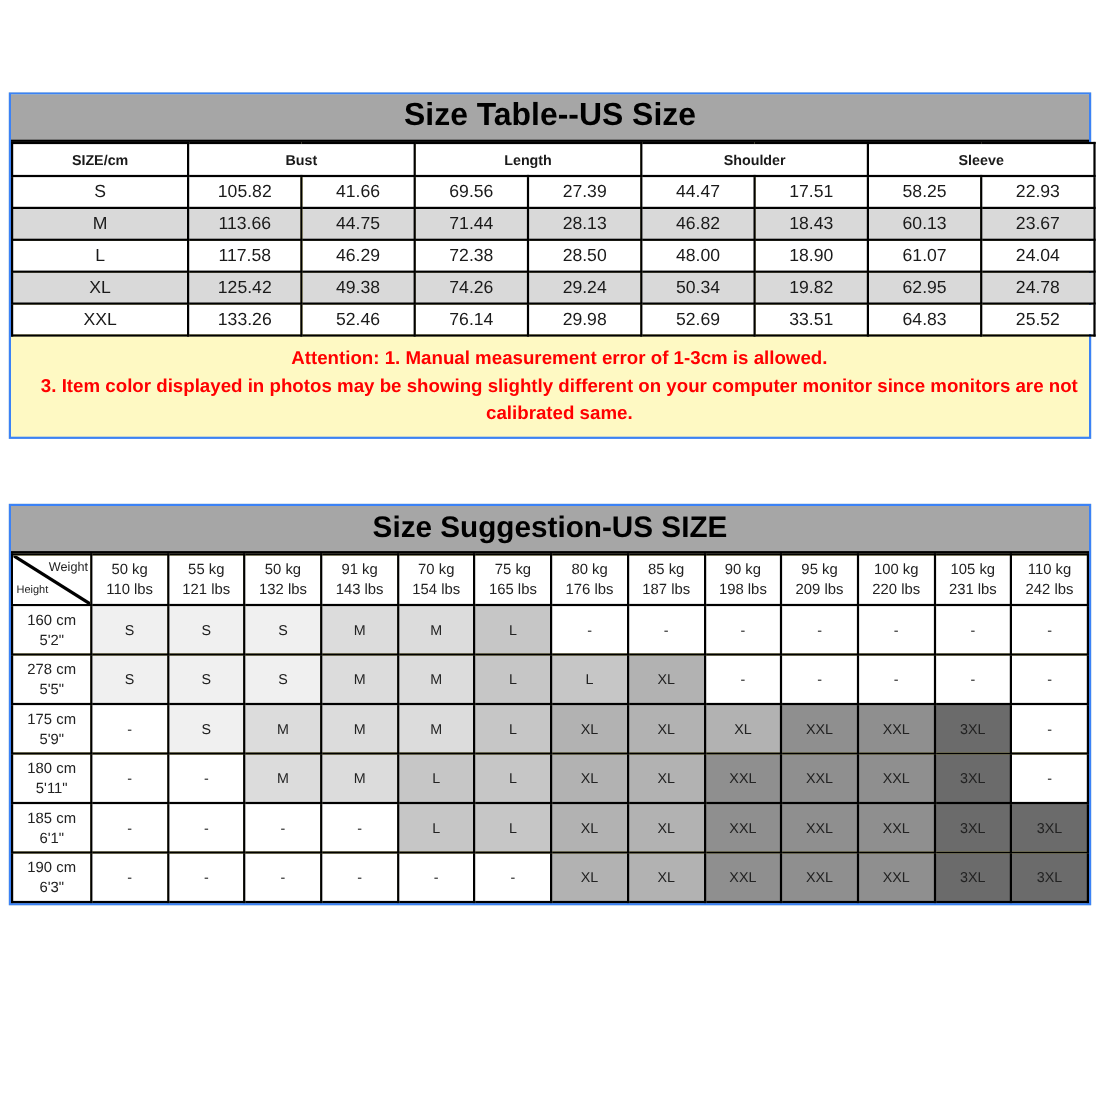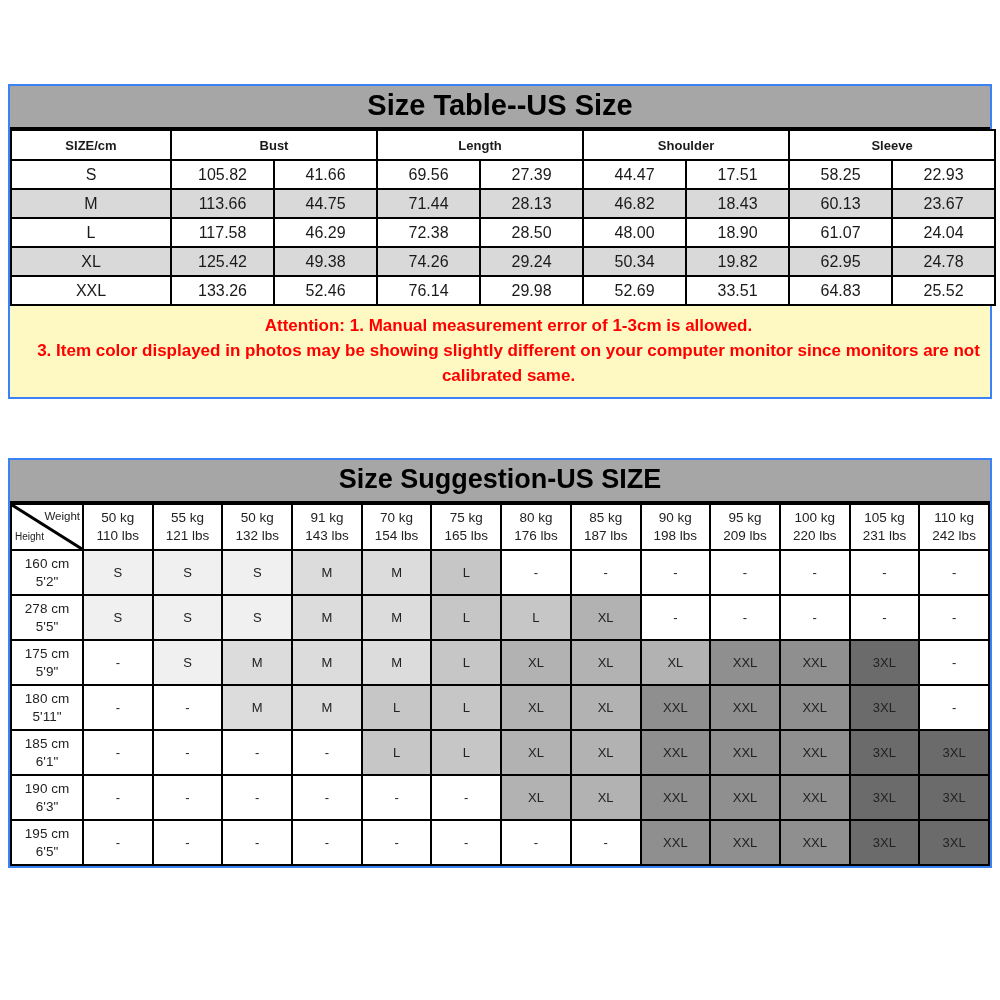--- a/index.html
+++ b/index.html
@@ -323,36 +323,17 @@
             <td style="background: rgb(255, 255, 255);">-</td>
             <td style="background: rgb(255, 255, 255);">-</td>
             <td style="background: rgb(178, 178, 178);">XL</td>
             <td style="background: rgb(178, 178, 178);">XL</td>
             <td style="background: rgb(143, 143, 143);">XXL</td>
             <td style="background: rgb(143, 143, 143);">XXL</td>
             <td style="background: rgb(143, 143, 143);">XXL</td>
             <td style="background: rgb(107, 107, 107);">3XL</td>
             <td style="background: rgb(107, 107, 107);">3XL</td>
           </tr>
-          <tr>
-            <td class="height-cell">
-              <div>195 cm</div>
-              <div>6'5"</div>
-            </td>
-            <td style="background: rgb(255, 255, 255);">-</td>
-            <td style="background: rgb(255, 255, 255);">-</td>
-            <td style="background: rgb(255, 255, 255);">-</td>
-            <td style="background: rgb(255, 255, 255);">-</td>
-            <td style="background: rgb(255, 255, 255);">-</td>
-            <td style="background: rgb(255, 255, 255);">-</td>
-            <td style="background: rgb(255, 255, 255);">-</td>
-            <td style="background: rgb(255, 255, 255);">-</td>
-            <td style="background: rgb(143, 143, 143);">XXL</td>
-            <td style="background: rgb(143, 143, 143);">XXL</td>
-            <td style="background: rgb(143, 143, 143);">XXL</td>
-            <td style="background: rgb(107, 107, 107);">3XL</td>
-            <td style="background: rgb(107, 107, 107);">3XL</td>
-          </tr>
         </tbody>
     </table>
   </div>
 
 </div>
 
 </body></html>

